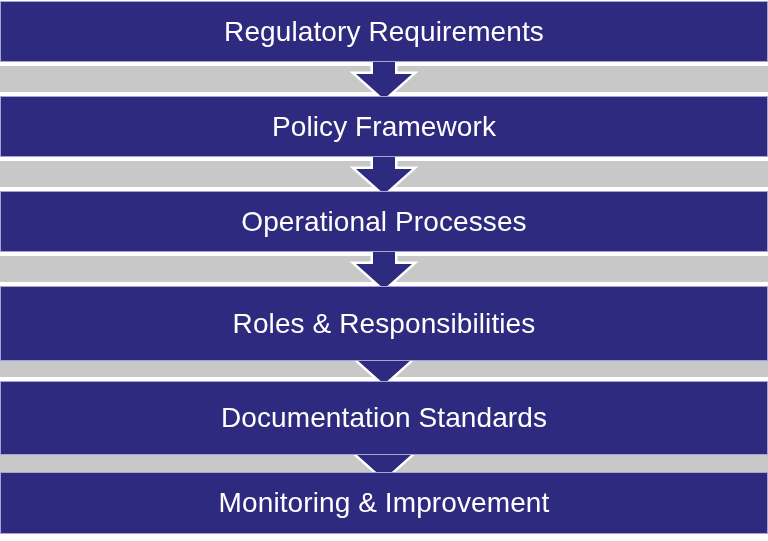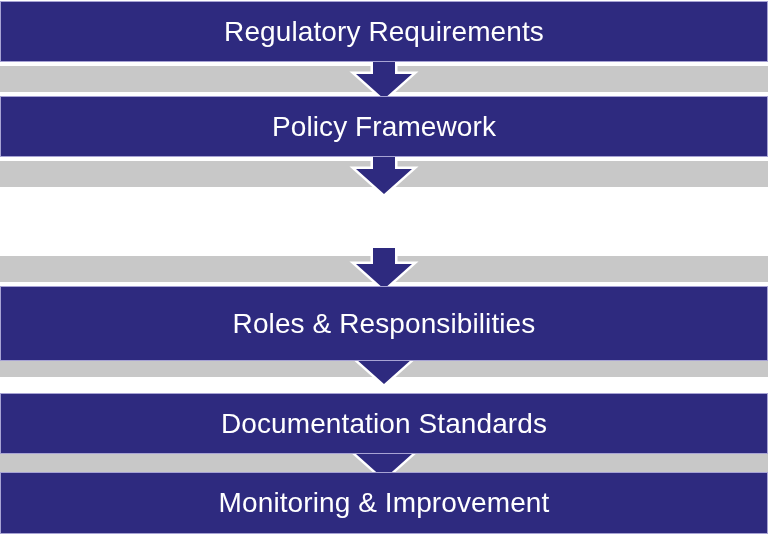--- a/index.html
+++ b/index.html
@@ -98,26 +98,29 @@
   </svg>
 
   <div class="process-box" style="top:1px;height:61px;">
     <span class="process-box-label">Regulatory Requirements</span>
   </div>
 
   <div class="process-box" style="top:96px;height:61px;">
     <span class="process-box-label">Policy Framework</span>
   </div>
 
+  <div class="process-box" style="top:191px;height:61px;">
+    <span class="process-box-label">Operational Processes</span>
+  </div>
 
   <div class="process-box" style="top:286px;height:75px;">
     <span class="process-box-label">Roles &amp; Responsibilities</span>
   </div>
 
-  <div class="process-box" style="top:381px;height:61px;margin-top:12px;">
+  <div class="process-box" style="top:381px;height:74px;">
     <span class="process-box-label">Documentation Standards</span>
   </div>
 
   <div class="process-box" style="top:472px;height:62px;">
     <span class="process-box-label">Monitoring &amp; Improvement</span>
   </div>
 
 </div>
 
 </body></html>

